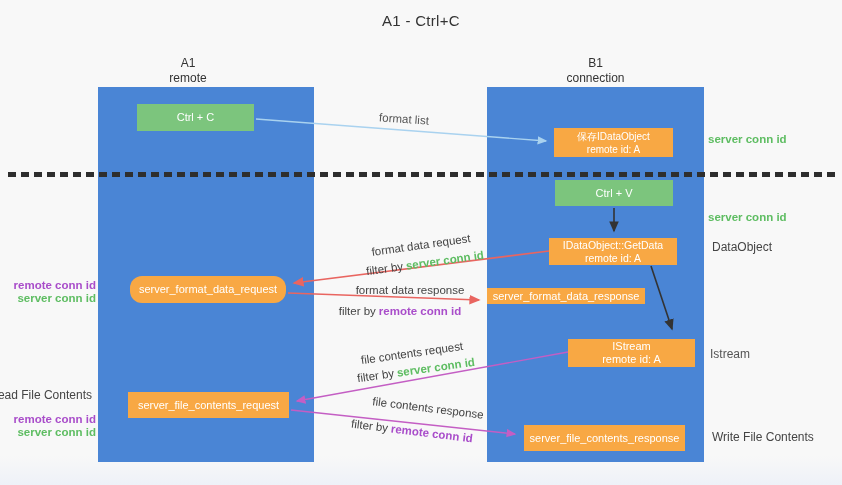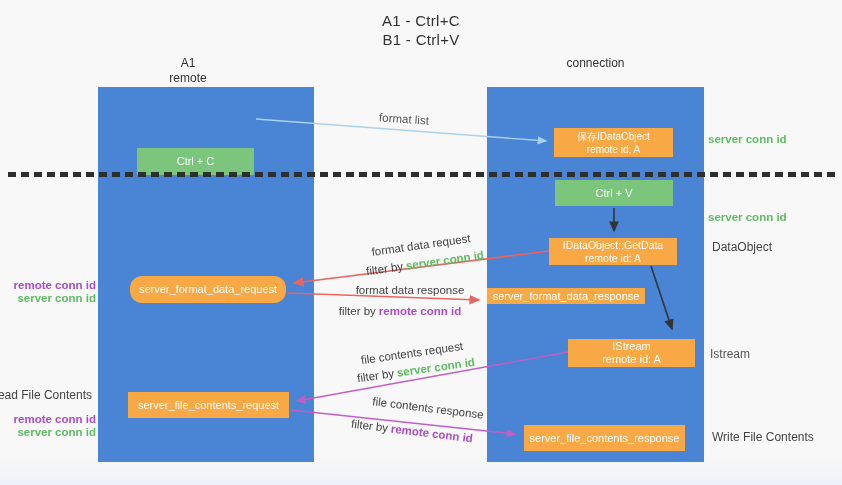--- a/index.html
+++ b/index.html
@@ -17,21 +17,21 @@
     line-height:15px; color:#333; z-index:6; }
   #hdr-a1 { left:80px;  width:216px; }
   #hdr-b1 { left:487px; width:217px; }
   .dotted { position:absolute; left:8px; top:172px; width:830px; height:5px; z-index:3;
     background: repeating-linear-gradient(90deg, #2e2e2e 0 8px, transparent 8px 13px); }
   .box { position:absolute; z-index:2; display:flex; flex-direction:column; align-items:center;
     justify-content:center; color:#fff; font-size:11px; line-height:13px; text-align:center;
     white-space:nowrap; }
   .green  { background:var(--box-green); }
   .orange { background:var(--box-orange); }
-  #box-ctrl-c      { left:137px; top:104px; width:117px; height:27px;margin-top:44px; }
+  #box-ctrl-c      { left:137px; top:104px; width:117px; height:27px; }
   #box-save        { left:554px; top:128px; width:119px; height:29px; font-size:10px; }
   #box-ctrl-v      { left:555px; top:180px; width:118px; height:26px; }
   #box-getdata     { left:549px; top:238px; width:128px; height:27px; font-size:10.5px; }
   #box-format-req  { left:130px; top:276px; width:156px; height:27px;border-radius:12px; }
   #box-format-resp { left:487px; top:288px; width:158px; height:16px; }
   #box-istream     { left:568px; top:339px; width:127px; height:28px; }
   #box-file-req    { left:128px; top:392px; width:161px; height:26px; }
   #box-file-resp   { left:524px; top:425px; width:161px; height:26px; }
   .arrows { position:absolute; left:0; top:0; z-index:4; pointer-events:none; }
   .st-blue  { stroke:var(--arrow-light-blue); stroke-width:1.4; }
@@ -67,28 +67,28 @@
   #sl-read      { right:750px; top:388px; }
   #sl-left-ids2 { right:746px; top:413px; text-align:right; line-height:13px; }
 </style>
 </head>
 <body>
 
 <div class="canvas">
 
   <div class="title">
     <div>A1 - Ctrl+C</div>
-    <div>B1 - Ctrl+V</div>
   </div>
 
   <div class="col-header" id="hdr-a1">
     <div>A1</div>
     <div>remote</div>
   </div>
   <div class="col-header" id="hdr-b1">
+    <div>B1</div>
     <div>connection</div>
   </div>
 
   <div class="col" id="col-a1"></div>
   <div class="col" id="col-b1"></div>
 
   <div class="dotted"></div>
 
   <div class="box green" id="box-ctrl-c">
     <div>Ctrl + C</div>

